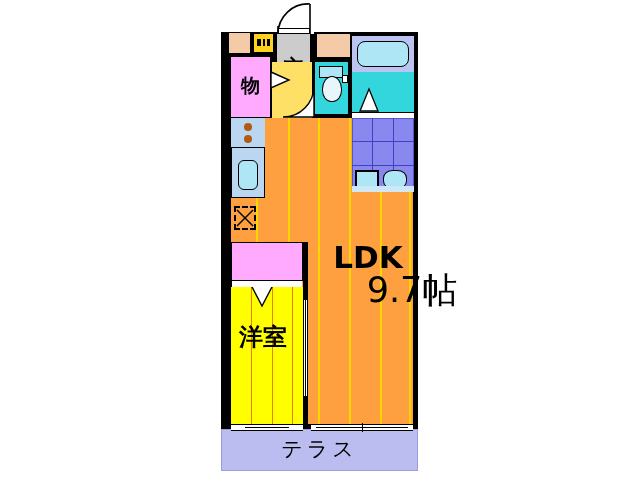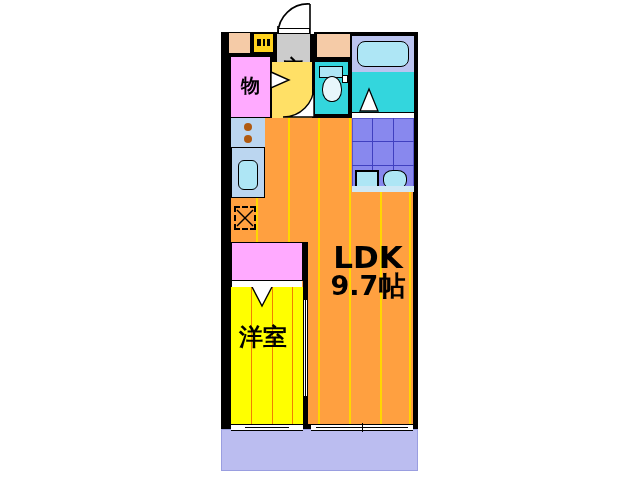--- a/index.html
+++ b/index.html
@@ -4,37 +4,38 @@
 <style>
   html,body{margin:0;padding:0;background:#ffffff;}
   body{width:638px;height:480px;overflow:hidden;
        font-family:"DejaVu Sans","Liberation Sans",sans-serif;}
   #stage{position:relative;width:638px;height:480px;background:#fff;}
   .abs{position:absolute;box-sizing:border-box;}
   .wall{background:#000000;}
   .lbl{position:absolute;color:#000;font-weight:600;letter-spacing:0px;
        white-space:nowrap;text-align:center;line-height:1.05;}
   .ldk-label{font-size:31px;font-weight:700;}
-  .ldk-sub{font-size:27px;font-weight:700;}
+  .ldk-sub{font-size:35px;font-weight:400;margin-left:44px;}
   .yoshitsu{font-size:24px;font-weight:700;}
   .yoshitsu-sub{font-size:24px;font-weight:700;}
   .cl-label{font-size:20px;font-weight:500;letter-spacing:3px;}
   .gen-label{font-size:19px;font-weight:600;}
   .mono-label{font-size:19px;font-weight:600;}
   .terrace-label{font-size:21px;font-weight:500;letter-spacing:4px;}
   .thinline{position:absolute;background:#000;}
   svg{display:block;overflow:visible;}
 </style>
 </head>
 <body>
 
 <div id="stage">
 
   <div class="abs" style="left:221px;top:429px;width:197px;height:42px;background:#BBBDF0;border:1px solid #9a9ee0;">
   </div>
+  <div class="lbl terrace-label" style="left:221px;top:438px;width:197px;">テラス</div>
 
   <div class="abs wall" style="left:221px;top:32px;width:197px;height:397px;background:#000;"></div>
 
   <div class="abs" style="left:265px;top:118px;width:148px;height:306px;background:#FFA040;"></div>
 
   <div class="thinline" style="left:288px;top:118px;width:2px;height:306px;background:#FFD700;"></div>
   <div class="thinline" style="left:318px;top:118px;width:2px;height:306px;background:#FFD700;"></div>
   <div class="thinline" style="left:349px;top:118px;width:2px;height:306px;background:#FFD700;"></div>
   <div class="thinline" style="left:380px;top:118px;width:2px;height:306px;background:#FFD700;"></div>
   <div class="thinline" style="left:409px;top:118px;width:2px;height:306px;background:#FFD700;"></div>

